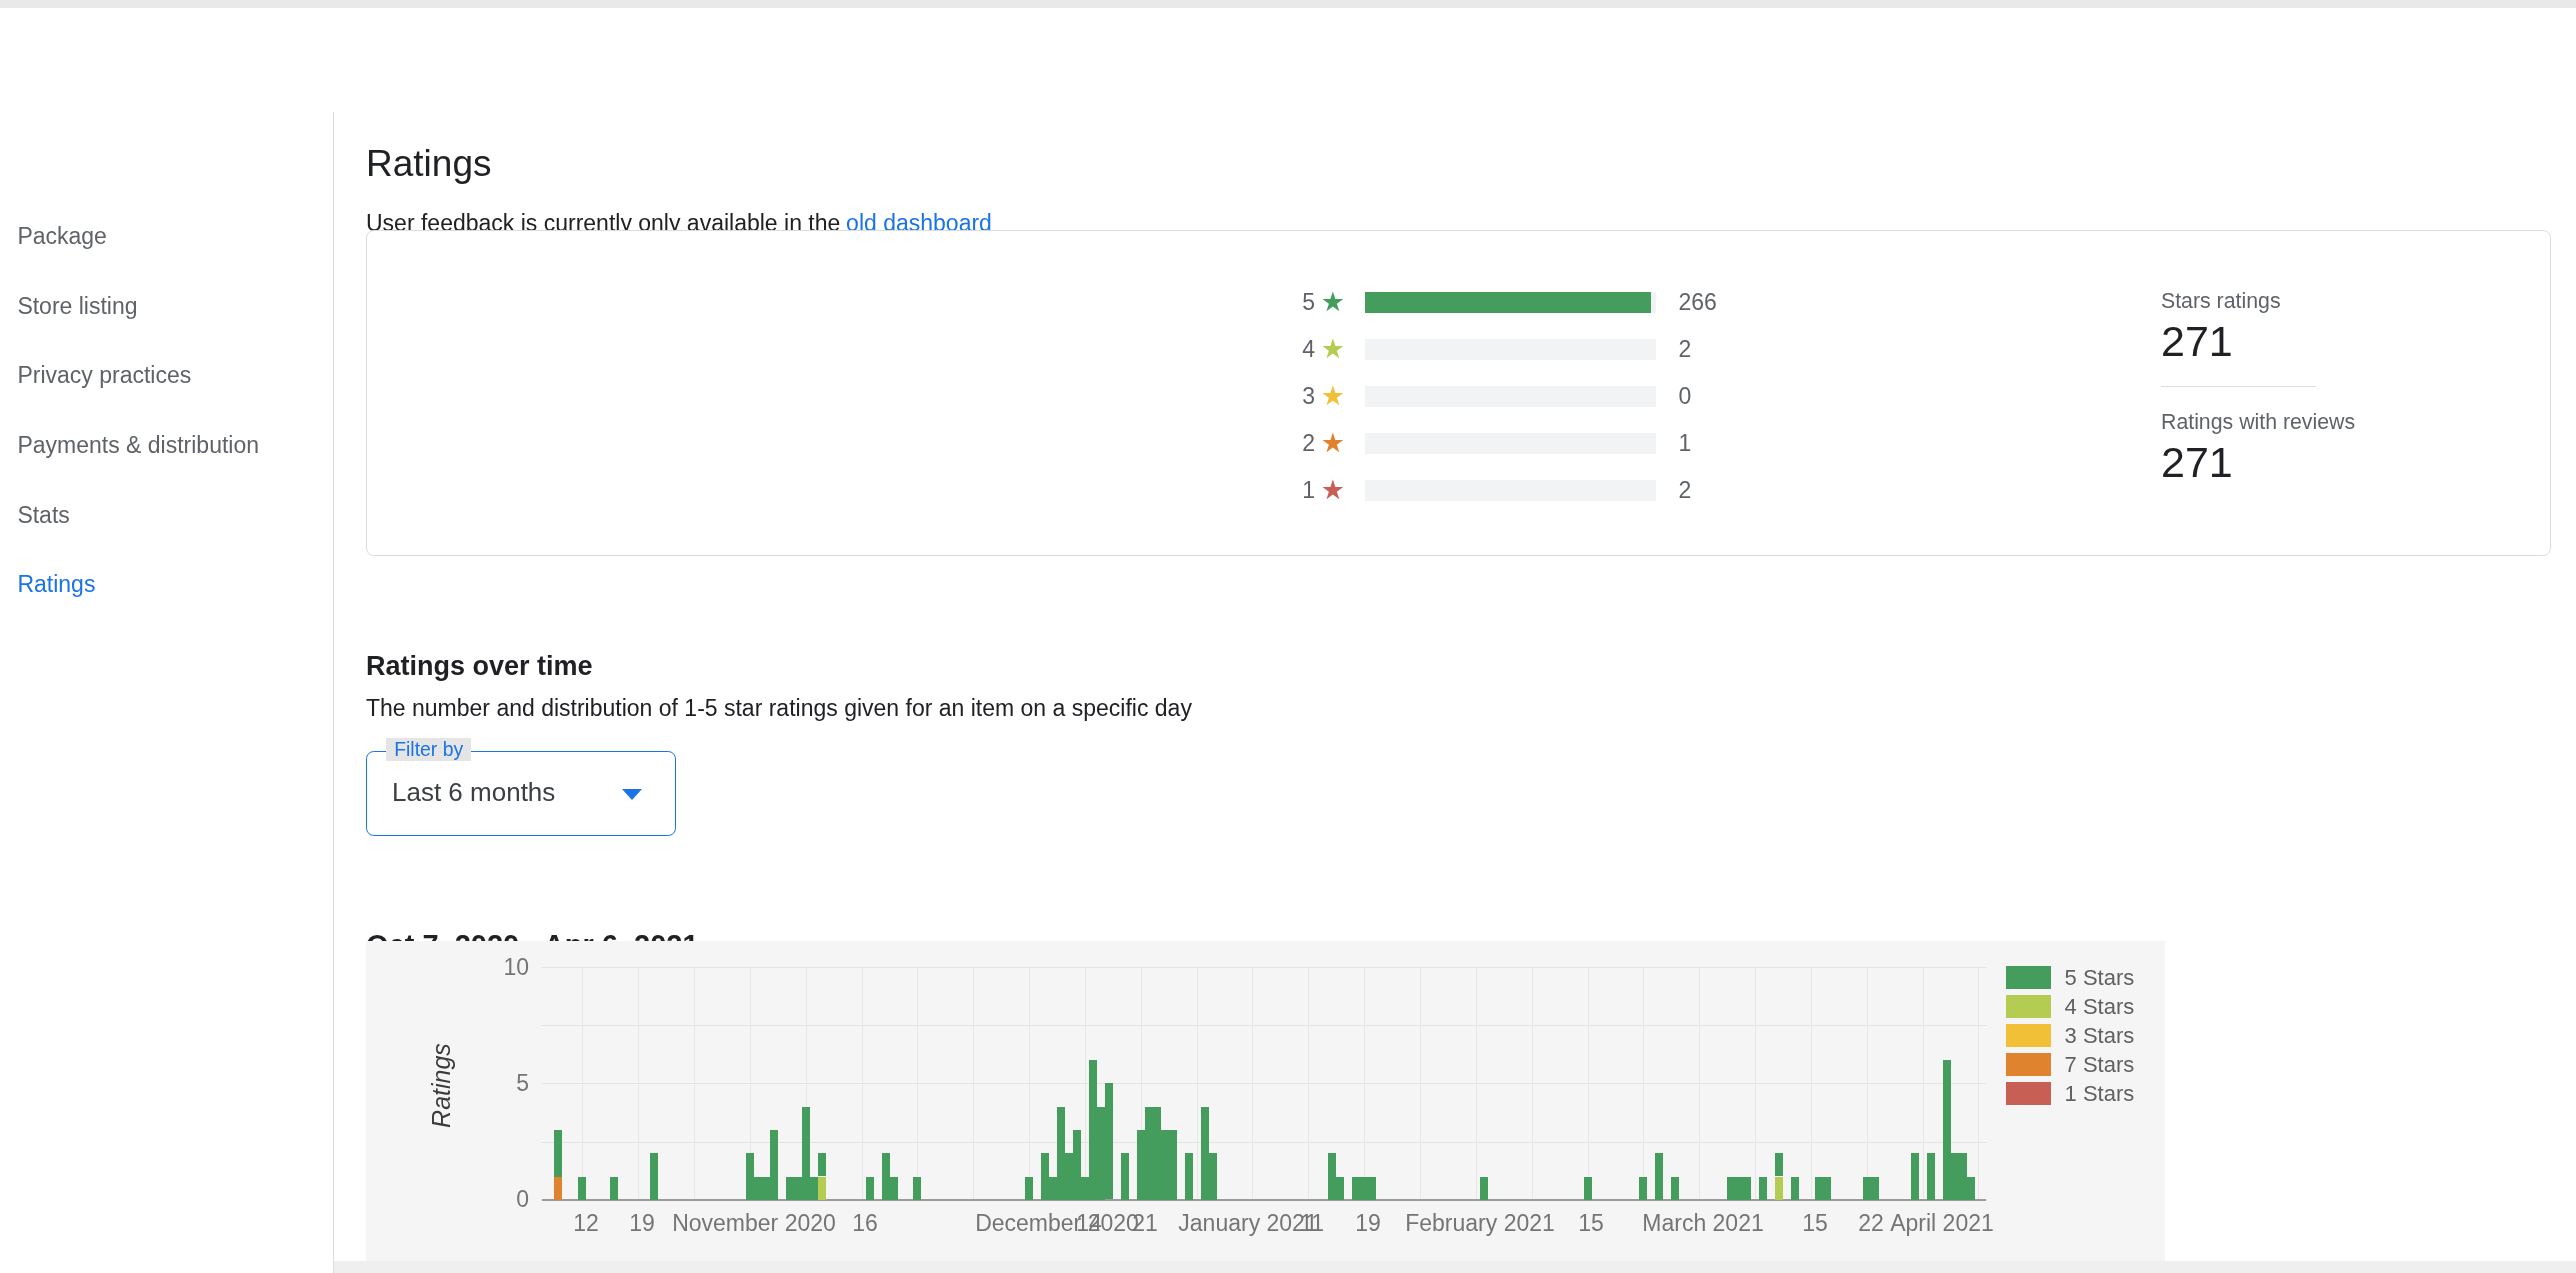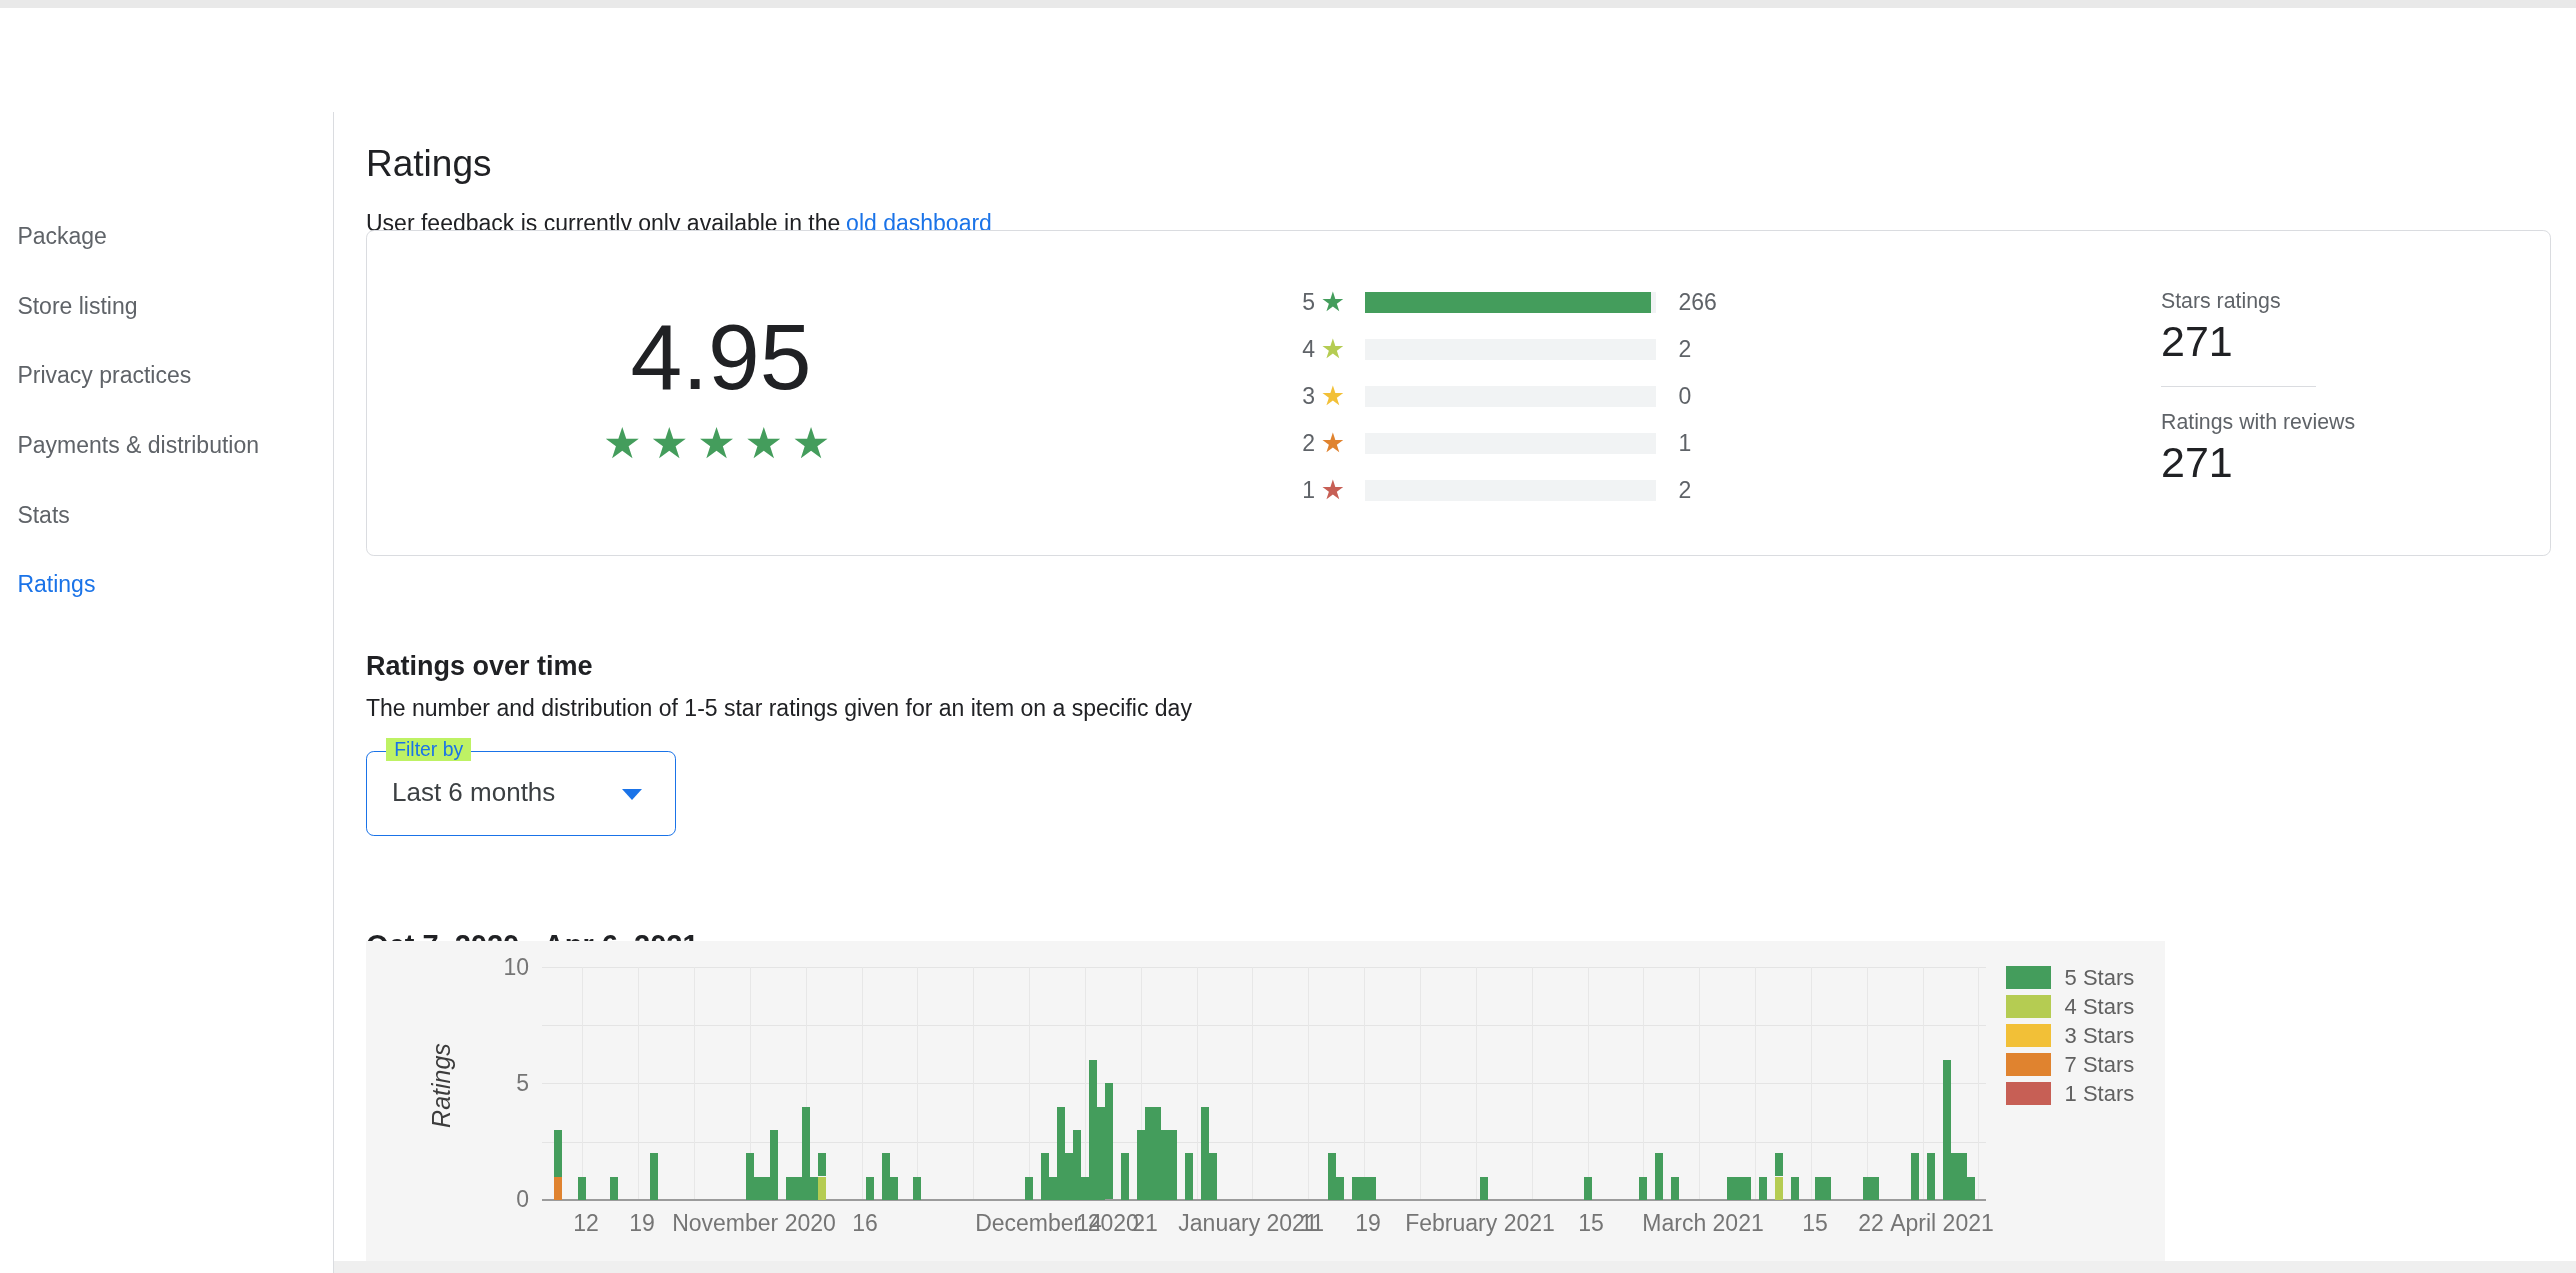--- a/index.html
+++ b/index.html
@@ -52,21 +52,21 @@
   .t-label{font-size:21.3px;line-height:25px;color:#5f6368;}
   .t-value{font-size:43px;line-height:47px;color:#202124;margin-top:3.9px;}
   .t-divider{width:155px;height:1px;background:#dadce0;margin:21.3px 0 23px 0;}
 
   .ot-title{position:absolute;left:366px;top:623px;font-size:27px;font-weight:700;line-height:33px;color:#202124;}
   .ot-sub{position:absolute;left:366px;top:671px;font-size:23px;line-height:29px;color:#202124;}
 
   
   .filter{position:absolute;left:366px;top:751px;width:310px;height:85px;border:1.9px solid #1a73e8;
           border-radius:7.8px;box-sizing:border-box;background:#fff;cursor:pointer;}
-  .filter-label{position:absolute;left:19.4px;top:-13.6px;background:#bef264;padding:0 7.8px;
+  .filter-label{position:absolute;left:19.4px;top:-13.6px;background:#e5e5e5;padding:0 7.8px;
                 font-size:19.4px;line-height:23px;color:#1a73e8;}
   .filter-value{position:absolute;left:25px;top:0;line-height:81px;font-size:26px;color:#3c4043;}
   .filter-caret{position:absolute;right:33px;top:37px;width:0;height:0;
                 border-left:10.7px solid transparent;border-right:10.7px solid transparent;
                 border-top:11.6px solid #1a73e8;}
 
   .range-title{position:absolute;left:366px;top:889px;font-size:29px;font-weight:700;line-height:35px;color:#202124;}
 
   
   .chart-panel{position:absolute;left:366px;top:941px;width:1799px;height:320px;background:#f5f5f5;}
@@ -99,24 +99,20 @@
       <div class="sb-item">Payments &amp; distribution</div>
       <div class="sb-item">Stats</div>
       <div class="sb-item active">Ratings</div>
     </nav>
 
   <h2 class="page-title">Ratings</h2>
 
   <p class="feedback"><span>User feedback is currently only available in the</span><a>old dashboard</a></p>
 
   <section class="summary-card">
-    <div class="score-block">
-      <div class="score">4.95</div>
-      <div class="score-stars" id="score-stars" style="color: rgb(68, 157, 92);">★★★★★</div>
-    </div>
     <div class="dist-block" id="dist-rows">
         <div class="dist-row">
           <span class="dist-num">5</span>
           <span class="dist-star" style="color:#449d5c">★</span>
           <span class="dist-track">
             <span class="dist-fill" style="background:#449d5c;width:98.2%"></span>
           </span>
           <span class="dist-count">266</span>
         </div>
         <div class="dist-row">

